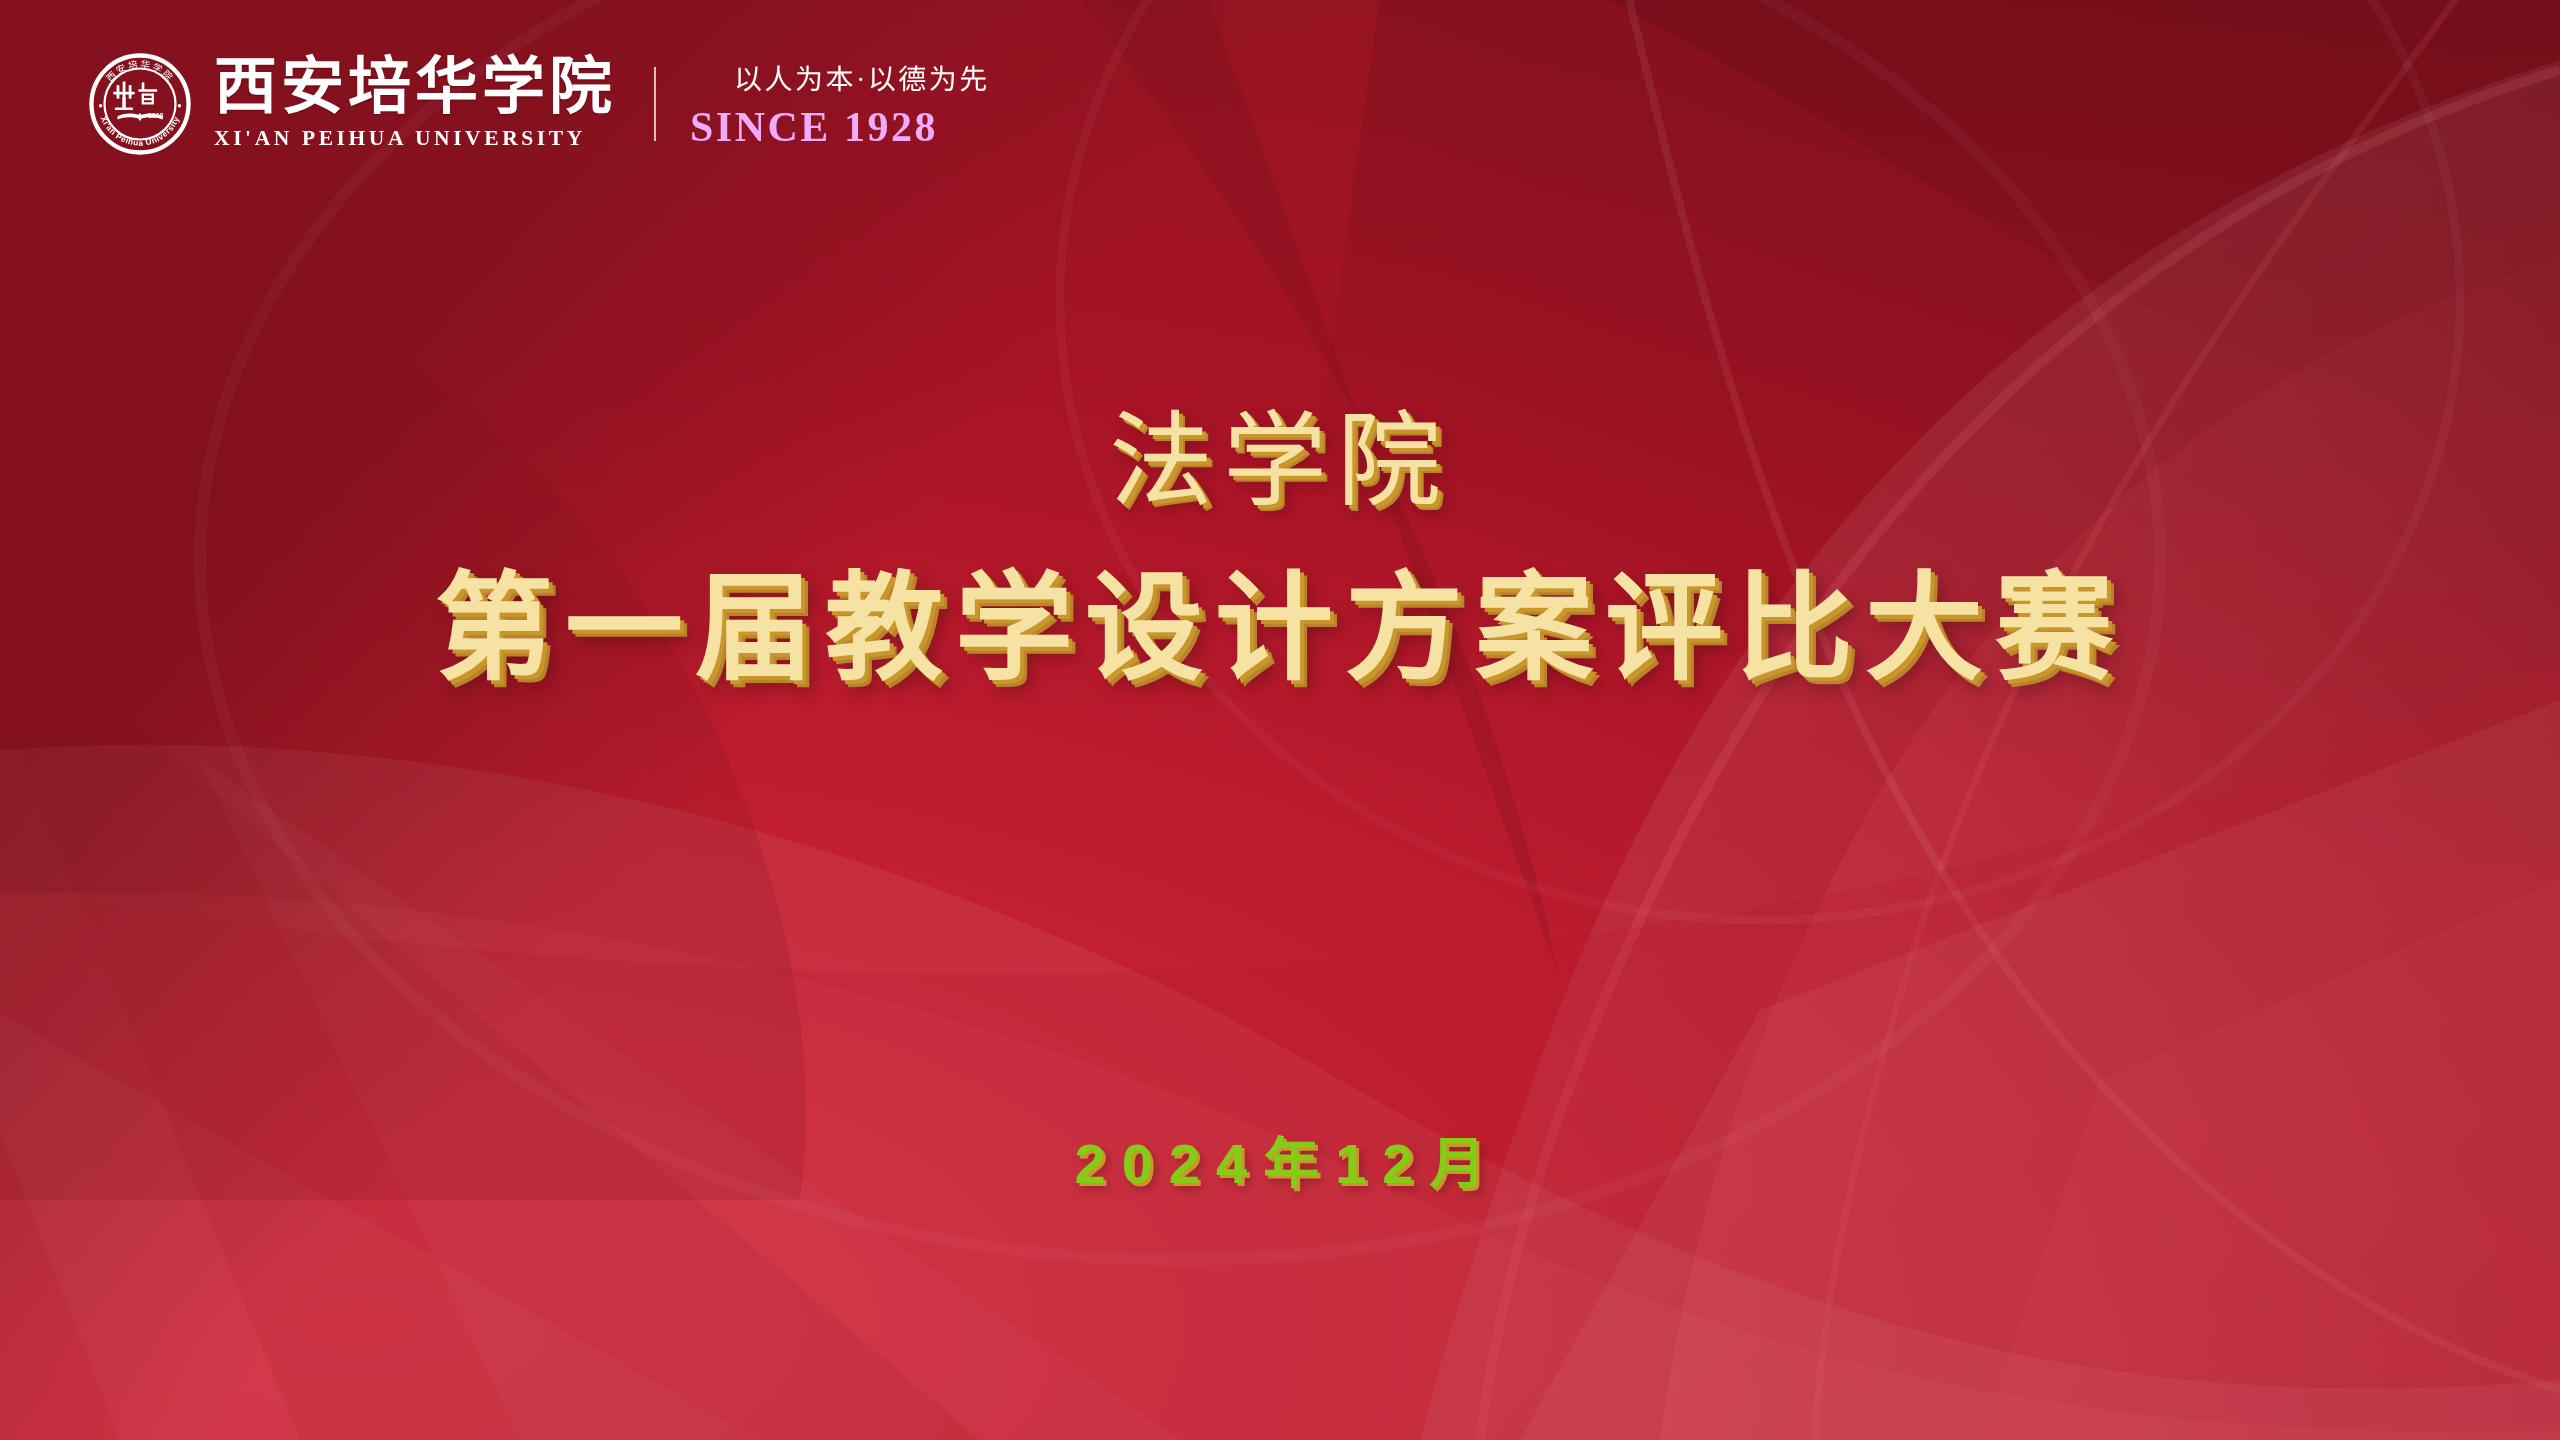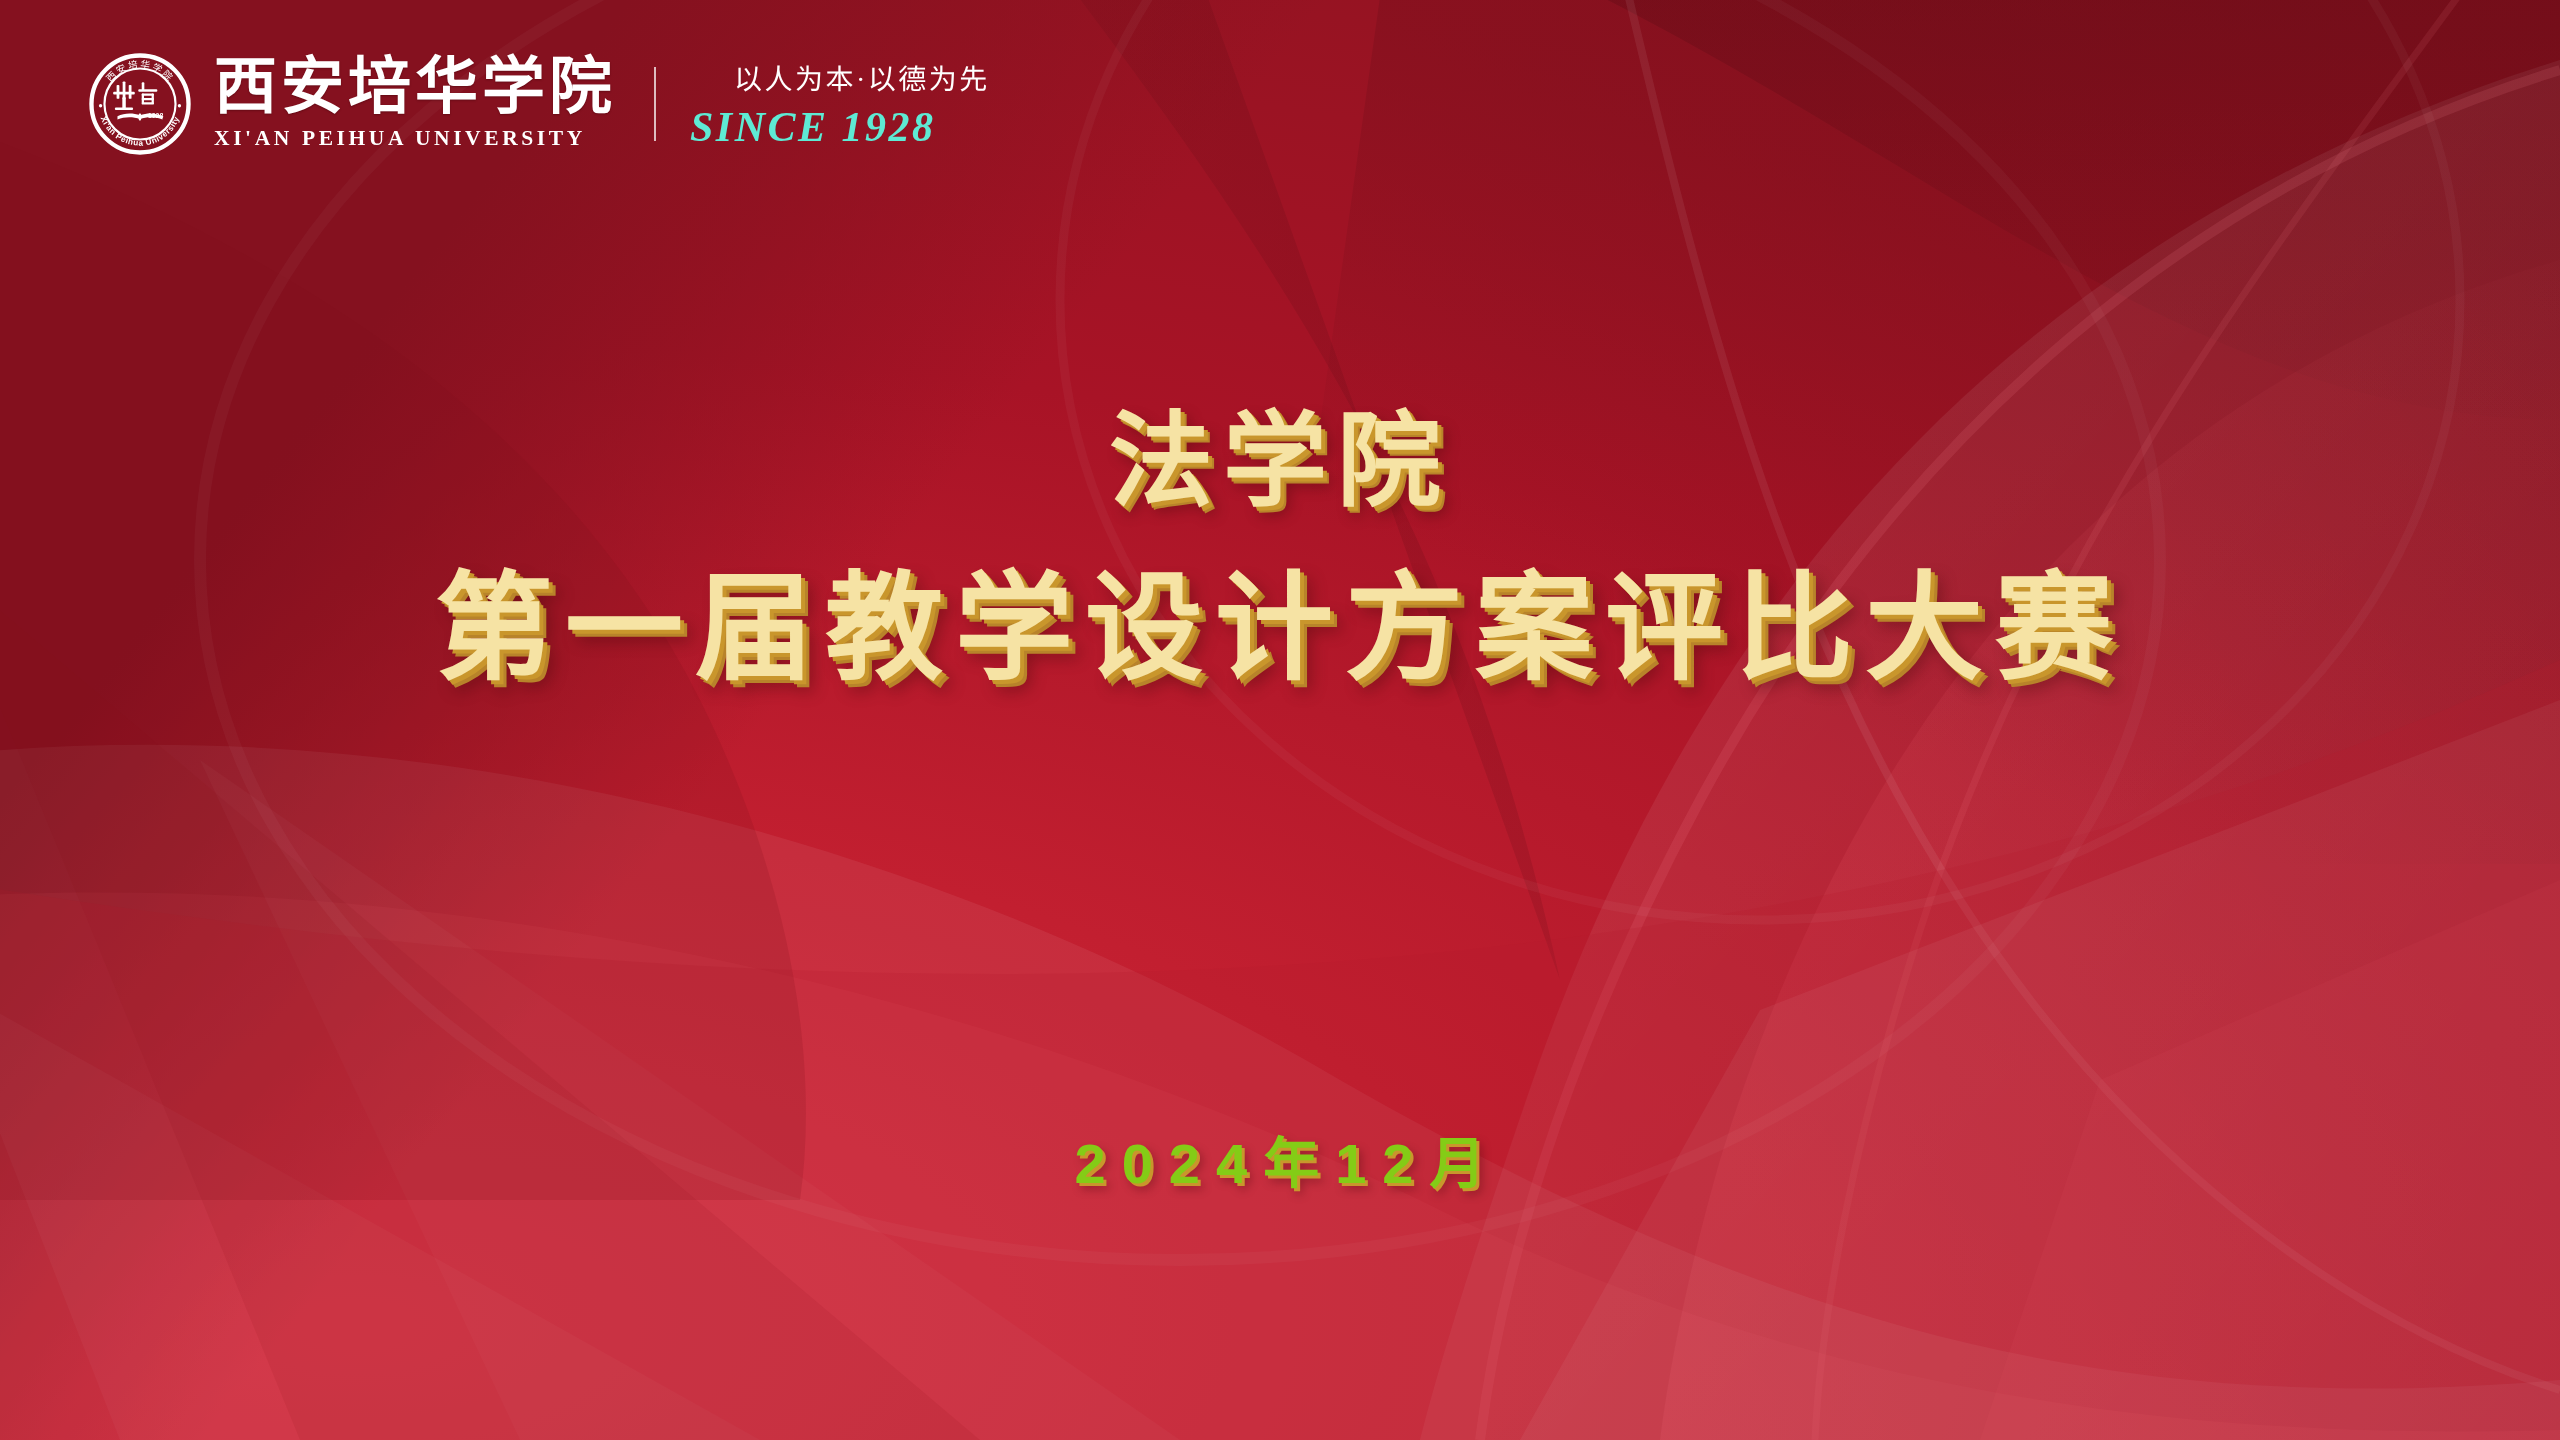--- a/index.html
+++ b/index.html
@@ -104,41 +104,40 @@
   .motto-cn {
     color: #FFFFFF;
     font-size: 28px;
     letter-spacing: 2.5px;
     font-weight: 400;
     font-family: "Liberation Serif", "DejaVu Serif", serif;
     white-space: nowrap;
     margin-left: 44px;
   }
   .motto-en {
-    color: #5eead4;
+    color: #f0abfc;
     font-size: 42px;
     font-weight: 700;
     letter-spacing: 2.5px;
     margin-top: 6px;
     font-family: "Liberation Serif", "DejaVu Serif", serif;
     white-space: nowrap;
-    font-style: italic;
   }
 
   
   .titles {
     position: absolute;
     left: 0;
     right: 0;
     top: 404px;
     text-align: center;
   }
   .title-dept {
     font-size: 104px;
-    font-weight: 700;
+    font-weight: 400;
     letter-spacing: 10px;
     color: #F6E3A4;
     font-family: "Liberation Sans", "DejaVu Sans", sans-serif;
     text-shadow:
        4px 4px 0 #C9962C,
        6px 6px 0 #B8832A,
        8px 9px 14px rgba(70,8,12,0.45);
     line-height: 1.1;
   }
   .title-main {

